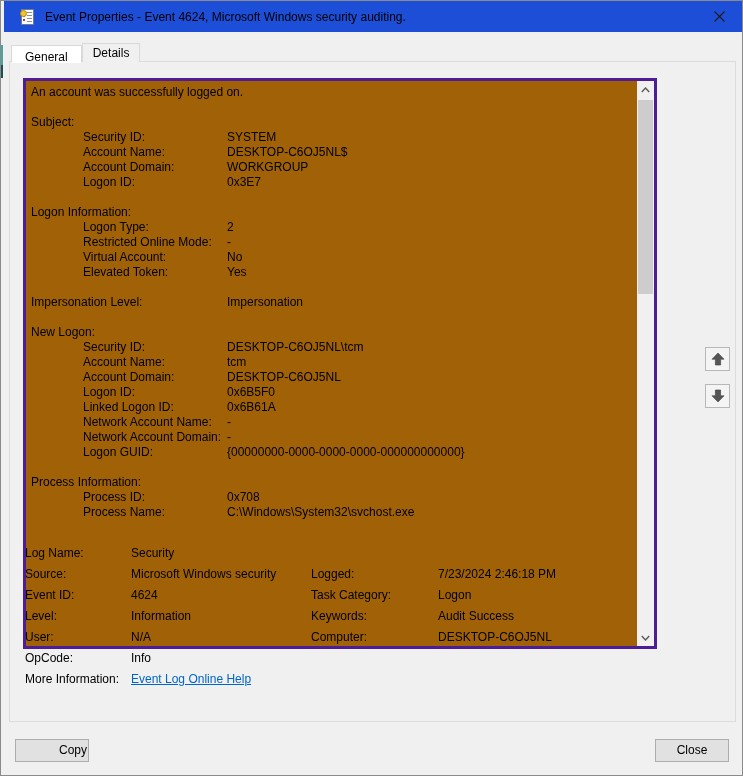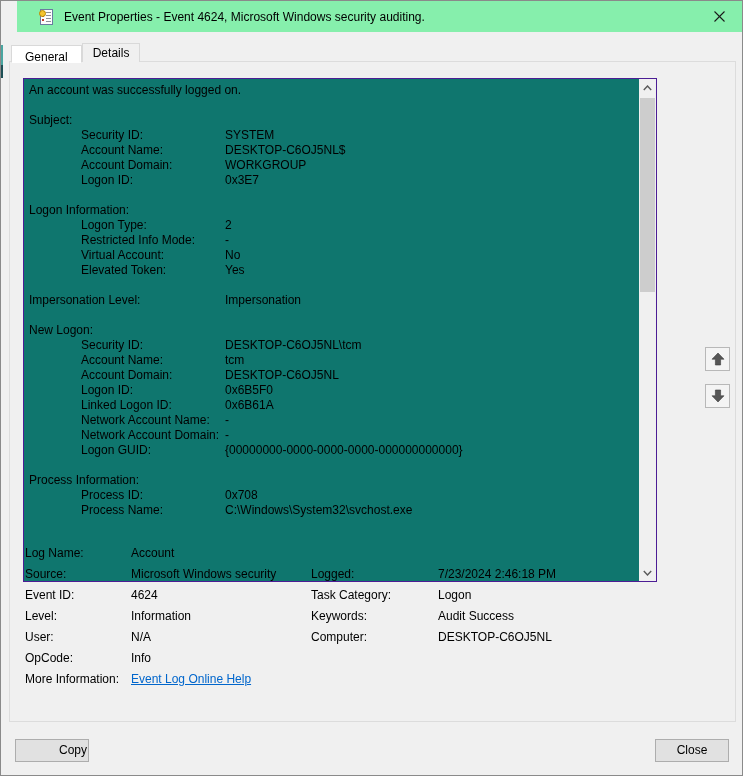--- a/index.html
+++ b/index.html
@@ -9,24 +9,24 @@
   .dialog {
     position:relative;
     width:743px; height:776px;
     background:#f0f0f0;
     border:1px solid #8a8a8a;
     overflow:hidden;
   }
 
   
   .titlebar {
-    position:absolute; left:16px; top:0; right:0; height:31px;
-    background:#86efac;
+    position:absolute; left:3px; top:0; right:0; height:31px;
+    background:#1d4ed8;
     display:flex; align-items:center;
-    padding-left:22px;
+    padding-left:16px;
   }
   .title-icon { position:relative; width:16px; height:16px; margin-right:9px; flex:none; }
   .title-icon .page {
     position:absolute; left:1px; top:0; width:13px; height:16px;
     background:#fdfdfd; border:1px solid #6a7ba0;
   }
   .title-icon .dots {
     position:absolute; left:3px; top:2px; width:2px; height:12px;
     background:repeating-linear-gradient(#c23b2e 0 2px, #fdfdfd 2px 4px);
   }
@@ -62,22 +62,22 @@
   }
 
   
   .tabpage {
     position:absolute; left:8px; top:60px; width:727px; height:661px;
     background:#f0f0f0; border:1px solid #dcdcdc;
   }
 
   
   .event-textarea {
-    position:absolute; left:22px; top:77px; width:634px; height:504px;
-    background:#0f766e; border:1px solid #4c1d95;
+    position:absolute; left:22px; top:77px; width:634px; height:571px;
+    background:#a16207; border:3px solid #4c1d95;
   }
   .event-text-content {
     position:absolute; left:5px; top:4px; right:21px; bottom:2px;
     overflow:hidden;
   }
   .line { display:flex; height:15px; line-height:15px; white-space:pre; }
   .line .lbl { flex:none; width:196px; }
   .line .lbl.ind { padding-left:52px; }
   .line .val { flex:none; }
 
@@ -167,21 +167,21 @@
         <div class="line"><span class="lbl">An account was successfully logged on.</span></div>
         <div class="line"></div>
         <div class="line"><span class="lbl">Subject:</span></div>
         <div class="line"><span class="lbl ind">Security ID:</span><span class="val">SYSTEM</span></div>
         <div class="line"><span class="lbl ind">Account Name:</span><span class="val">DESKTOP-C6OJ5NL$</span></div>
         <div class="line"><span class="lbl ind">Account Domain:</span><span class="val">WORKGROUP</span></div>
         <div class="line"><span class="lbl ind">Logon ID:</span><span class="val">0x3E7</span></div>
         <div class="line"></div>
         <div class="line"><span class="lbl">Logon Information:</span></div>
         <div class="line"><span class="lbl ind">Logon Type:</span><span class="val">2</span></div>
-        <div class="line"><span class="lbl ind">Restricted Info Mode:</span><span class="val">-</span></div>
+        <div class="line"><span class="lbl ind">Restricted Online Mode:</span><span class="val">-</span></div>
         <div class="line"><span class="lbl ind">Virtual Account:</span><span class="val">No</span></div>
         <div class="line"><span class="lbl ind">Elevated Token:</span><span class="val">Yes</span></div>
         <div class="line"></div>
         <div class="line"><span class="lbl">Impersonation Level:</span><span class="val">Impersonation</span></div>
         <div class="line"></div>
         <div class="line"><span class="lbl">New Logon:</span></div>
         <div class="line"><span class="lbl ind">Security ID:</span><span class="val">DESKTOP-C6OJ5NL\tcm</span></div>
         <div class="line"><span class="lbl ind">Account Name:</span><span class="val">tcm</span></div>
         <div class="line"><span class="lbl ind">Account Domain:</span><span class="val">DESKTOP-C6OJ5NL</span></div>
         <div class="line"><span class="lbl ind">Logon ID:</span><span class="val">0x6B5F0</span></div>
@@ -216,21 +216,21 @@
   </div>
   <div class="nav-btn down">
     <svg width="14" height="14" viewBox="0 0 14 14">
       <path d="M7 13 L1 6.8 H4.4 V1 H9.6 V6.8 H13 Z" fill="#565656" stroke="#3c3c3c" stroke-width="0.6"></path>
     </svg>
   </div>
 
   <div class="footer-grid">
       <div class="frow">
         <span class="fl">Log Name:</span>
-        <span class="fv">Account</span>
+        <span class="fv">Security</span>
         <span class="rl"></span>
         <span class="rv"></span>
       </div>
       <div class="frow">
         <span class="fl">Source:</span>
         <span class="fv">Microsoft Windows security</span>
         <span class="rl">Logged:</span>
         <span class="rv">7/23/2024 2:46:18 PM</span>
       </div>
       <div class="frow">

